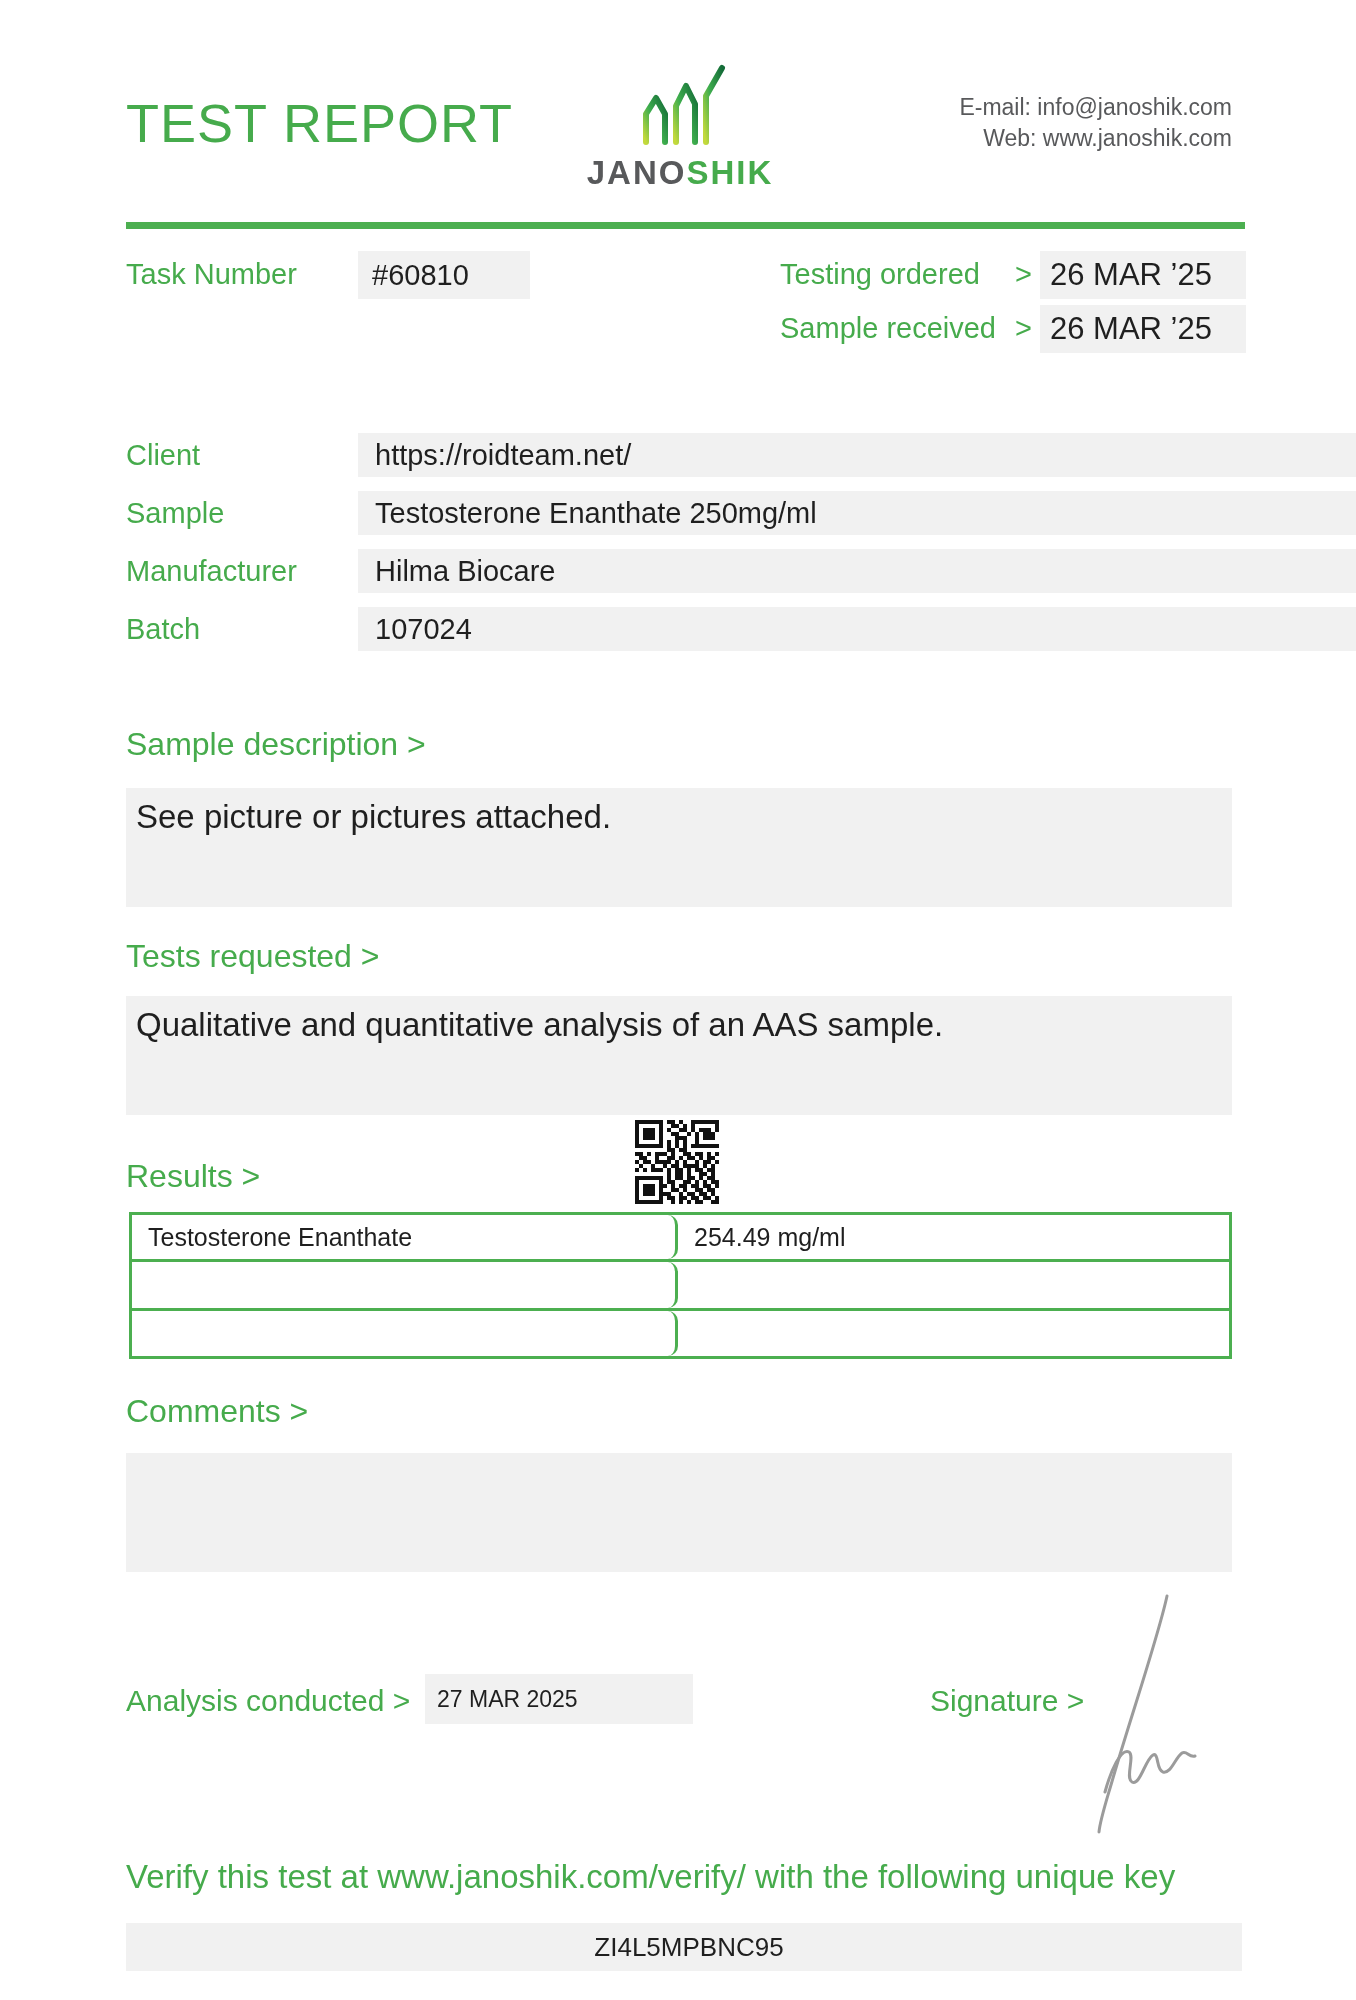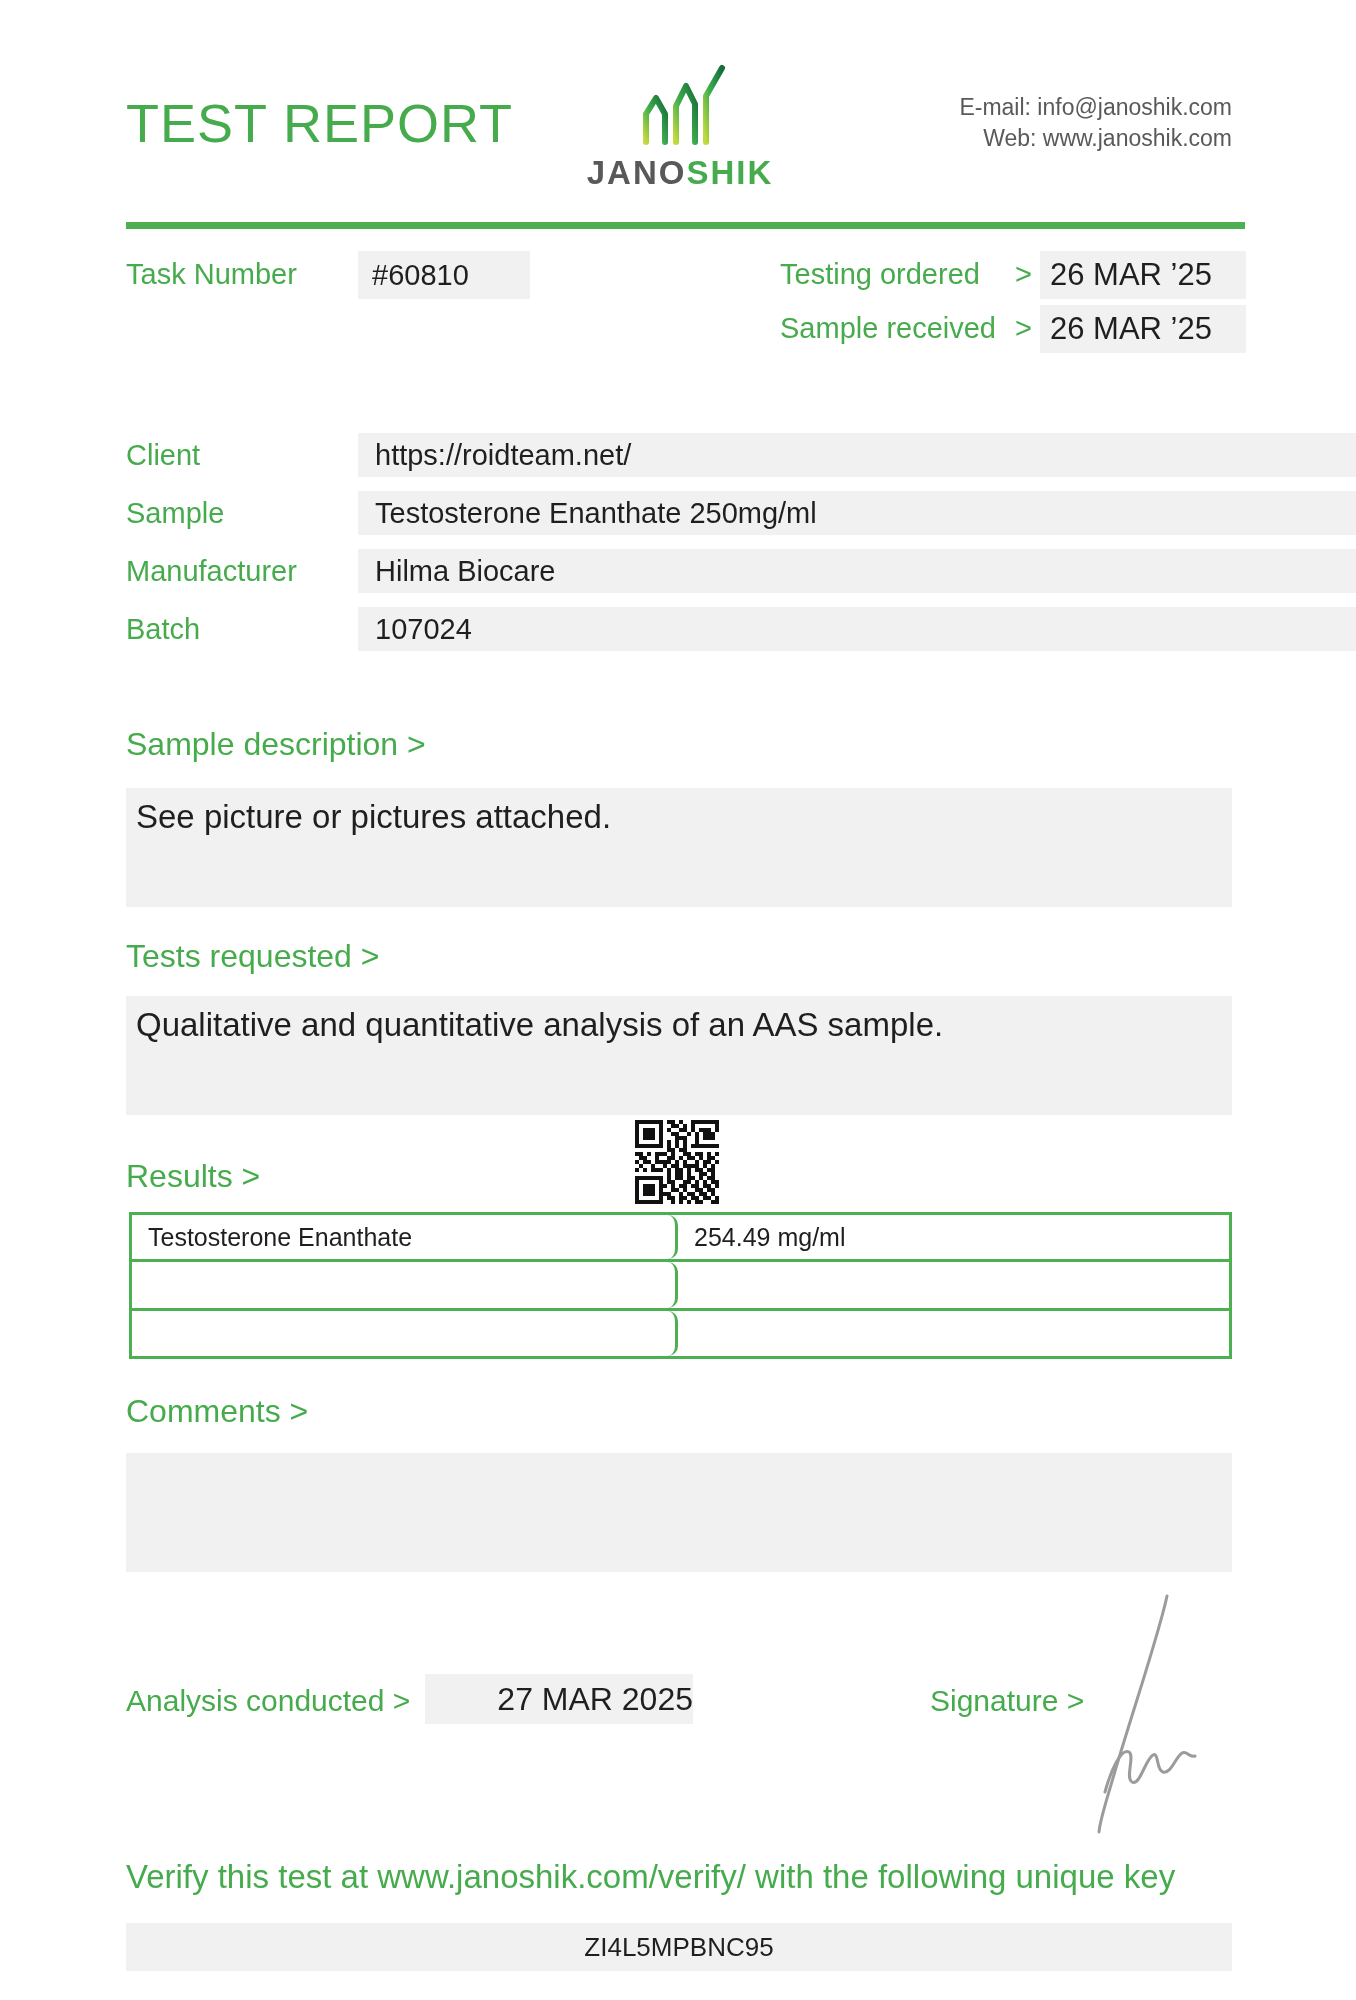--- a/index.html
+++ b/index.html
@@ -10,21 +10,21 @@
     --muted:#58595b;
     --sig:#9b9b9b;
   }
   html,body{margin:0;padding:0;background:#fff;}
   .page{
     position:relative;width:1356px;height:2000px;background:#ffffff;
     font-family:"Liberation Sans", sans-serif;color:var(--dark);overflow:hidden;
   }
   .abs{position:absolute;}
   .green{color:var(--green);}
-  .gbox{background:var(--boxgray);}
+  .gbox{background:var(--boxgray);padding-left:10px;}
 
   .title{left:126px;top:92px;font-size:54px;letter-spacing:1px;color:var(--green);font-weight:400;}
 
   .logo{left:572px;top:62px;width:216px;text-align:center;}
   .logo .wordmark{font-size:33px;font-weight:bold;letter-spacing:2px;color:var(--muted);margin-top:2px;}
   .logo .wordmark .shik{color:var(--green);}
 
   .contact{right:124px;top:92px;text-align:right;font-size:23px;color:var(--muted);line-height:31px;}
 
   .rule{left:126px;top:222px;width:1119px;height:7px;background:var(--rule);}
@@ -60,21 +60,21 @@
   .qr .qm{background:#111;}
 
   .rtable{left:129px;top:1212px;width:1103px;border:3px solid var(--rule);box-sizing:border-box;}
   .rrow{display:flex;border-bottom:3px solid var(--rule);}
   .rrow:last-child{border-bottom:none;}
   .rrow .c1{width:546px;border-right:3px solid var(--rule);box-sizing:border-box;display:flex;align-items:center;padding-left:16px;font-size:25px;border-radius:10px;}
   .rrow .c2{flex:1;display:flex;align-items:center;padding-left:16px;font-size:25px;}
   .r0{height:44px;} .r1{height:46px;} .r2{height:45px;}
 
   .analysis-label{left:126px;top:1684px;font-size:30px;}
-  .analysis-box{left:425px;top:1674px;width:268px;height:50px;line-height:50px;padding-left:12px;box-sizing:border-box;font-size:32px;text-align:right;}
+  .analysis-box{left:425px;top:1674px;width:268px;height:50px;line-height:50px;padding-left:12px;box-sizing:border-box;font-size:23px;}
   .sig-label{left:930px;top:1684px;font-size:30px;}
   .sig{left:1055px;top:1592px;}
 
   .verify{left:126px;top:1858px;width:1120px;font-size:33px;color:var(--green);white-space:nowrap;}
   .key-box{left:126px;top:1923px;width:1106px;height:48px;line-height:48px;text-align:center;font-size:26px;}
 </style>
 </head>
 <body>
 
 <div class="page">

